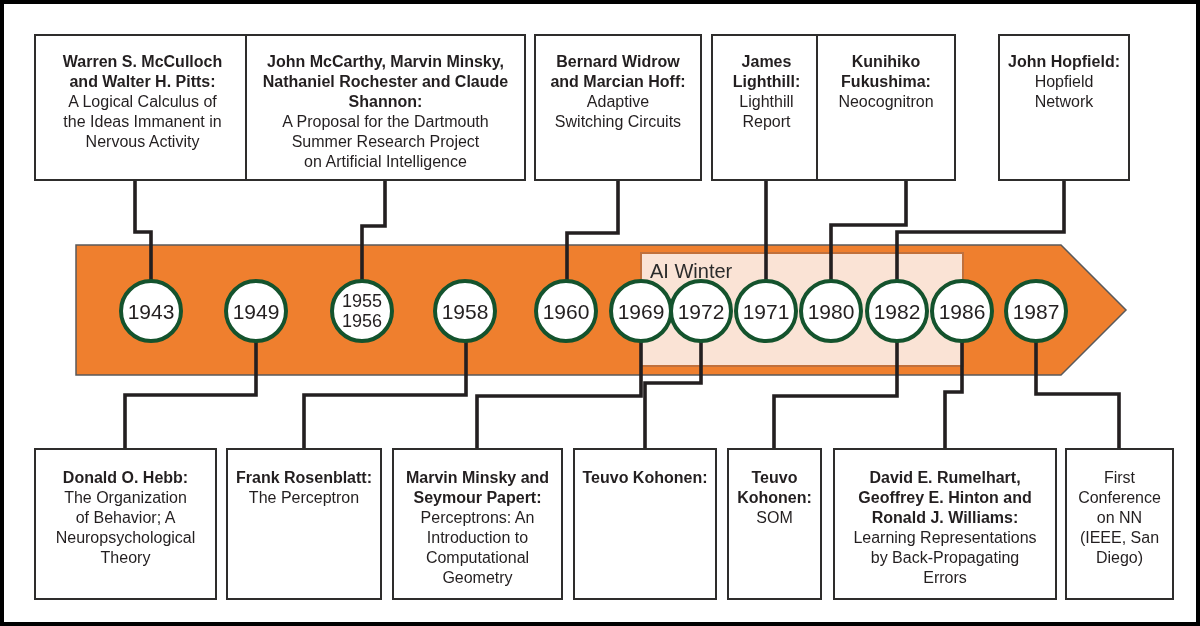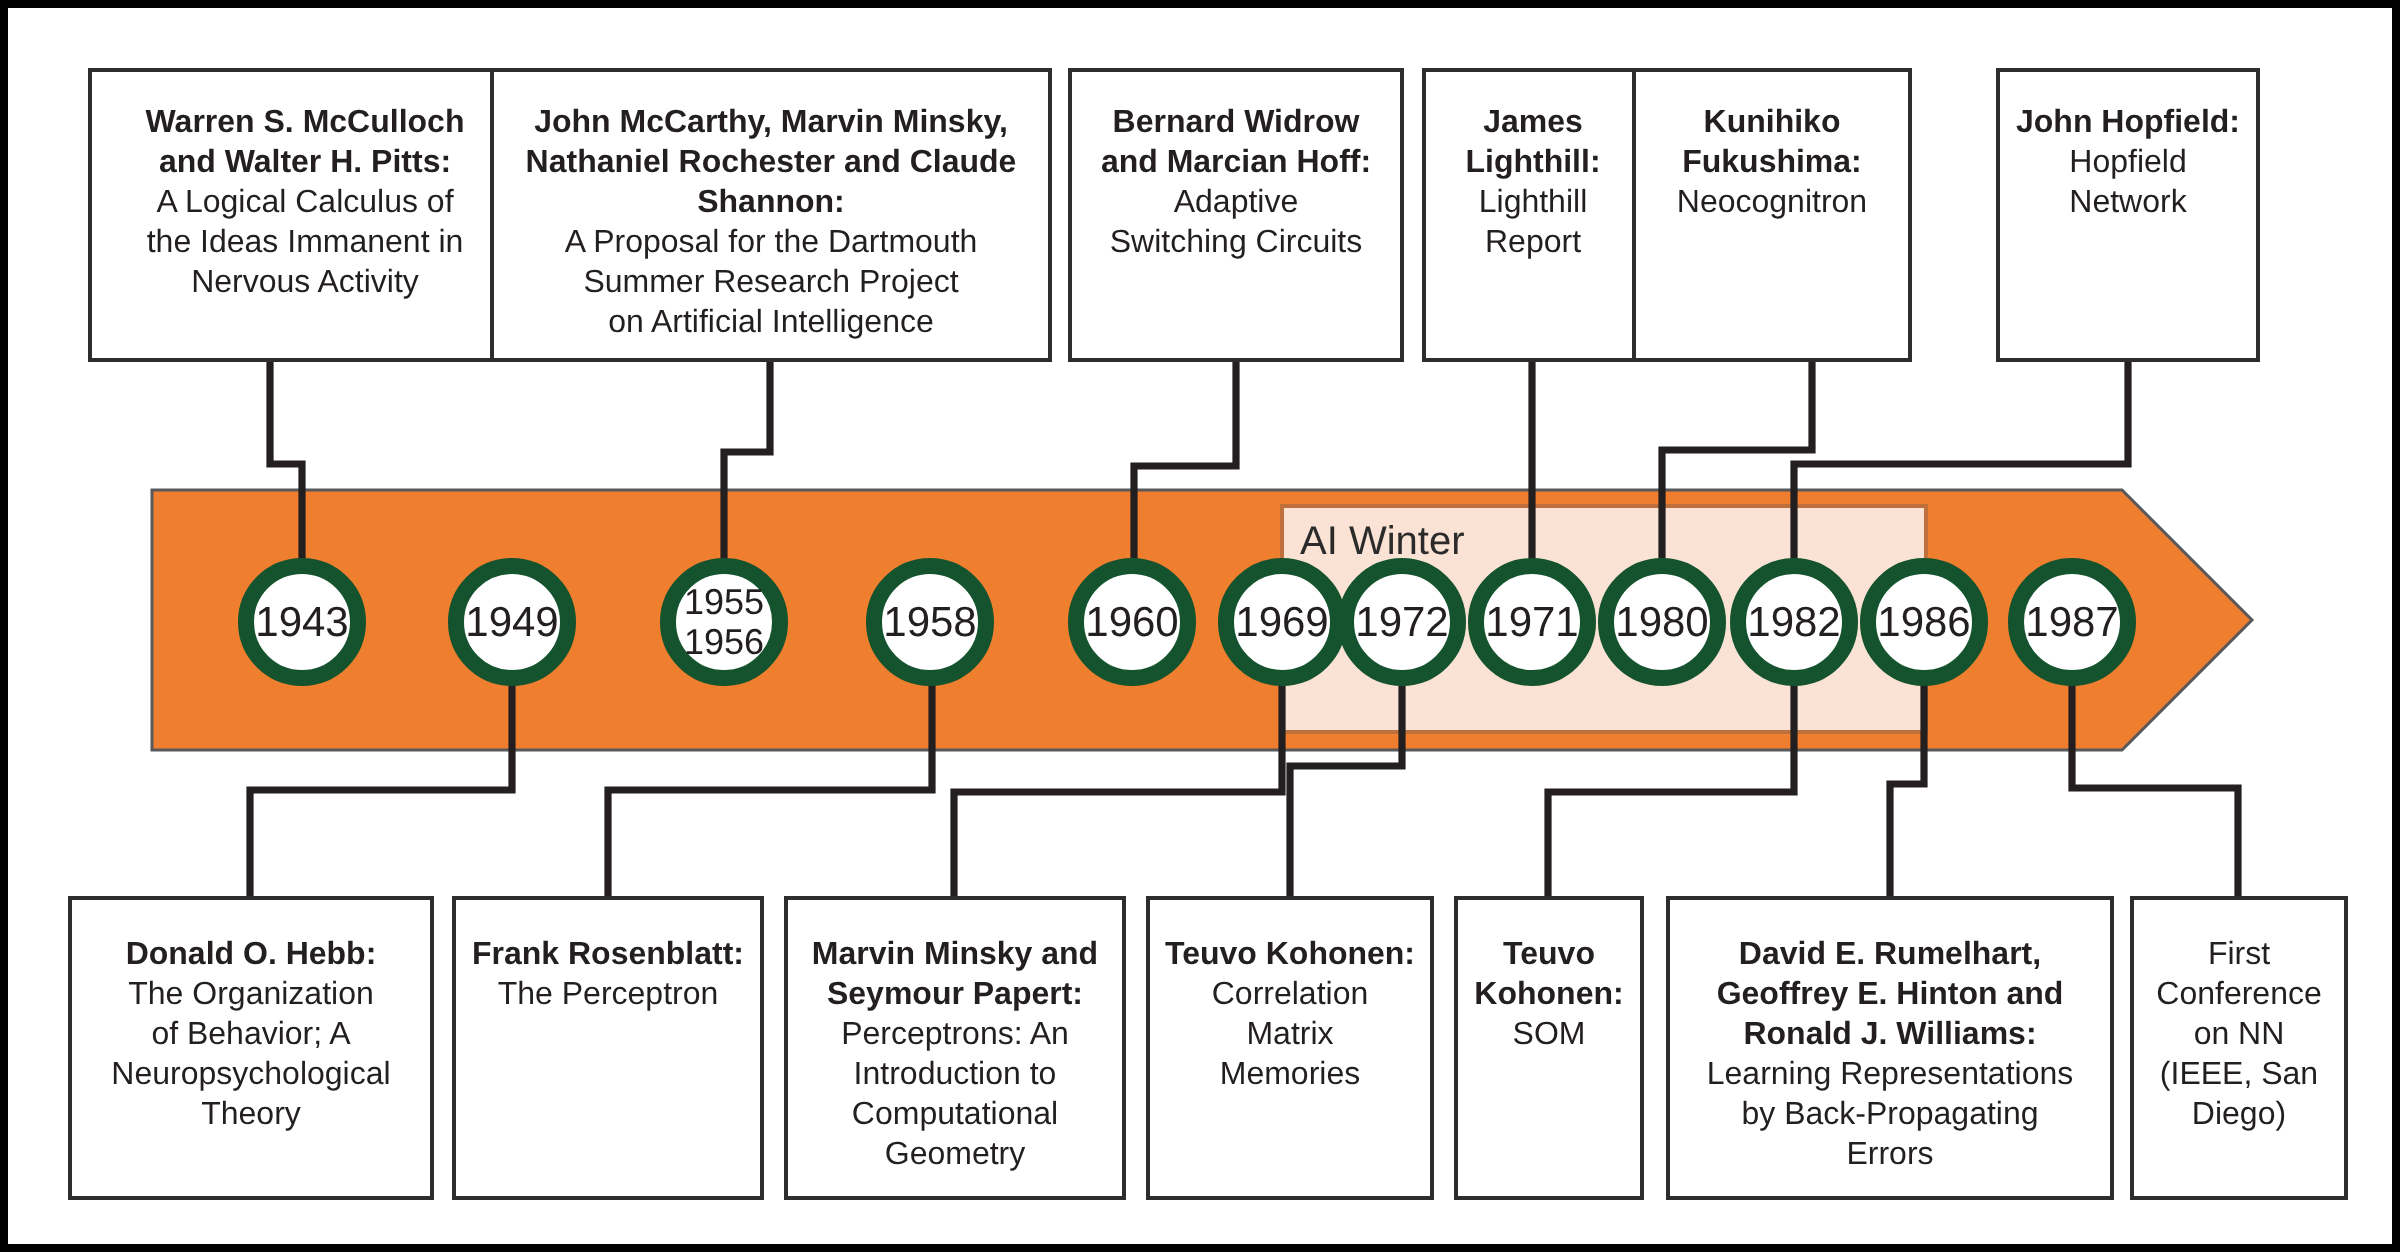--- a/index.html
+++ b/index.html
@@ -41,21 +41,21 @@
     display:block;
     padding:6px 0 0 8px;
     font-size:20px;
     color:#2b2b2b;
   }
   .circle{
     position:absolute;
     top:275px;
     width:64px;height:64px;
     box-sizing:border-box;
-    border:8px solid #14532d;
+    border:4px solid #14532d;
     border-radius:50%;
     background:#ffffff;
     display:flex;align-items:center;justify-content:center;
     z-index:5;
   }
   .circle span{
     font-size:21px;
     line-height:21px;
     white-space:pre-line;
     text-align:center;
@@ -124,21 +124,21 @@
   <div class="circle" style="left:861px">
       <span>1982</span>
     </div>
   <div class="circle" style="left:926px">
       <span>1986</span>
     </div>
   <div class="circle" style="left:1000px">
       <span>1987</span>
     </div>
 
-  <div class="evt-box top-box" style="left:40px;width:217px">
+  <div class="evt-box top-box" style="left:30px;width:217px">
     <span class="name">Warren S. McCulloch
 and Walter H. Pitts:</span>
     <span class="title">A Logical Calculus of
 the Ideas Immanent in
 Nervous Activity</span>
   </div>
   <div class="evt-box top-box" style="left:241px;width:281px">
     <span class="name">John McCarthy, Marvin Minsky,
 Nathaniel Rochester and Claude
 Shannon:</span>
@@ -183,23 +183,20 @@
   <div class="evt-box bottom-box" style="left:388px;width:171px">
     <span class="name">Marvin Minsky and
 Seymour Papert:</span>
     <span class="title">Perceptrons: An
 Introduction to
 Computational
 Geometry</span>
   </div>
   <div class="evt-box bottom-box" style="left:569px;width:144px">
     <span class="name">Teuvo Kohonen:</span>
-    <span class="title">Correlation
-Matrix
-Memories</span>
   </div>
   <div class="evt-box bottom-box" style="left:723px;width:95px">
     <span class="name">Teuvo
 Kohonen:</span>
     <span class="title">SOM</span>
   </div>
   <div class="evt-box bottom-box" style="left:829px;width:224px">
     <span class="name">David E. Rumelhart,
 Geoffrey E. Hinton and
 Ronald J. Williams:</span>

